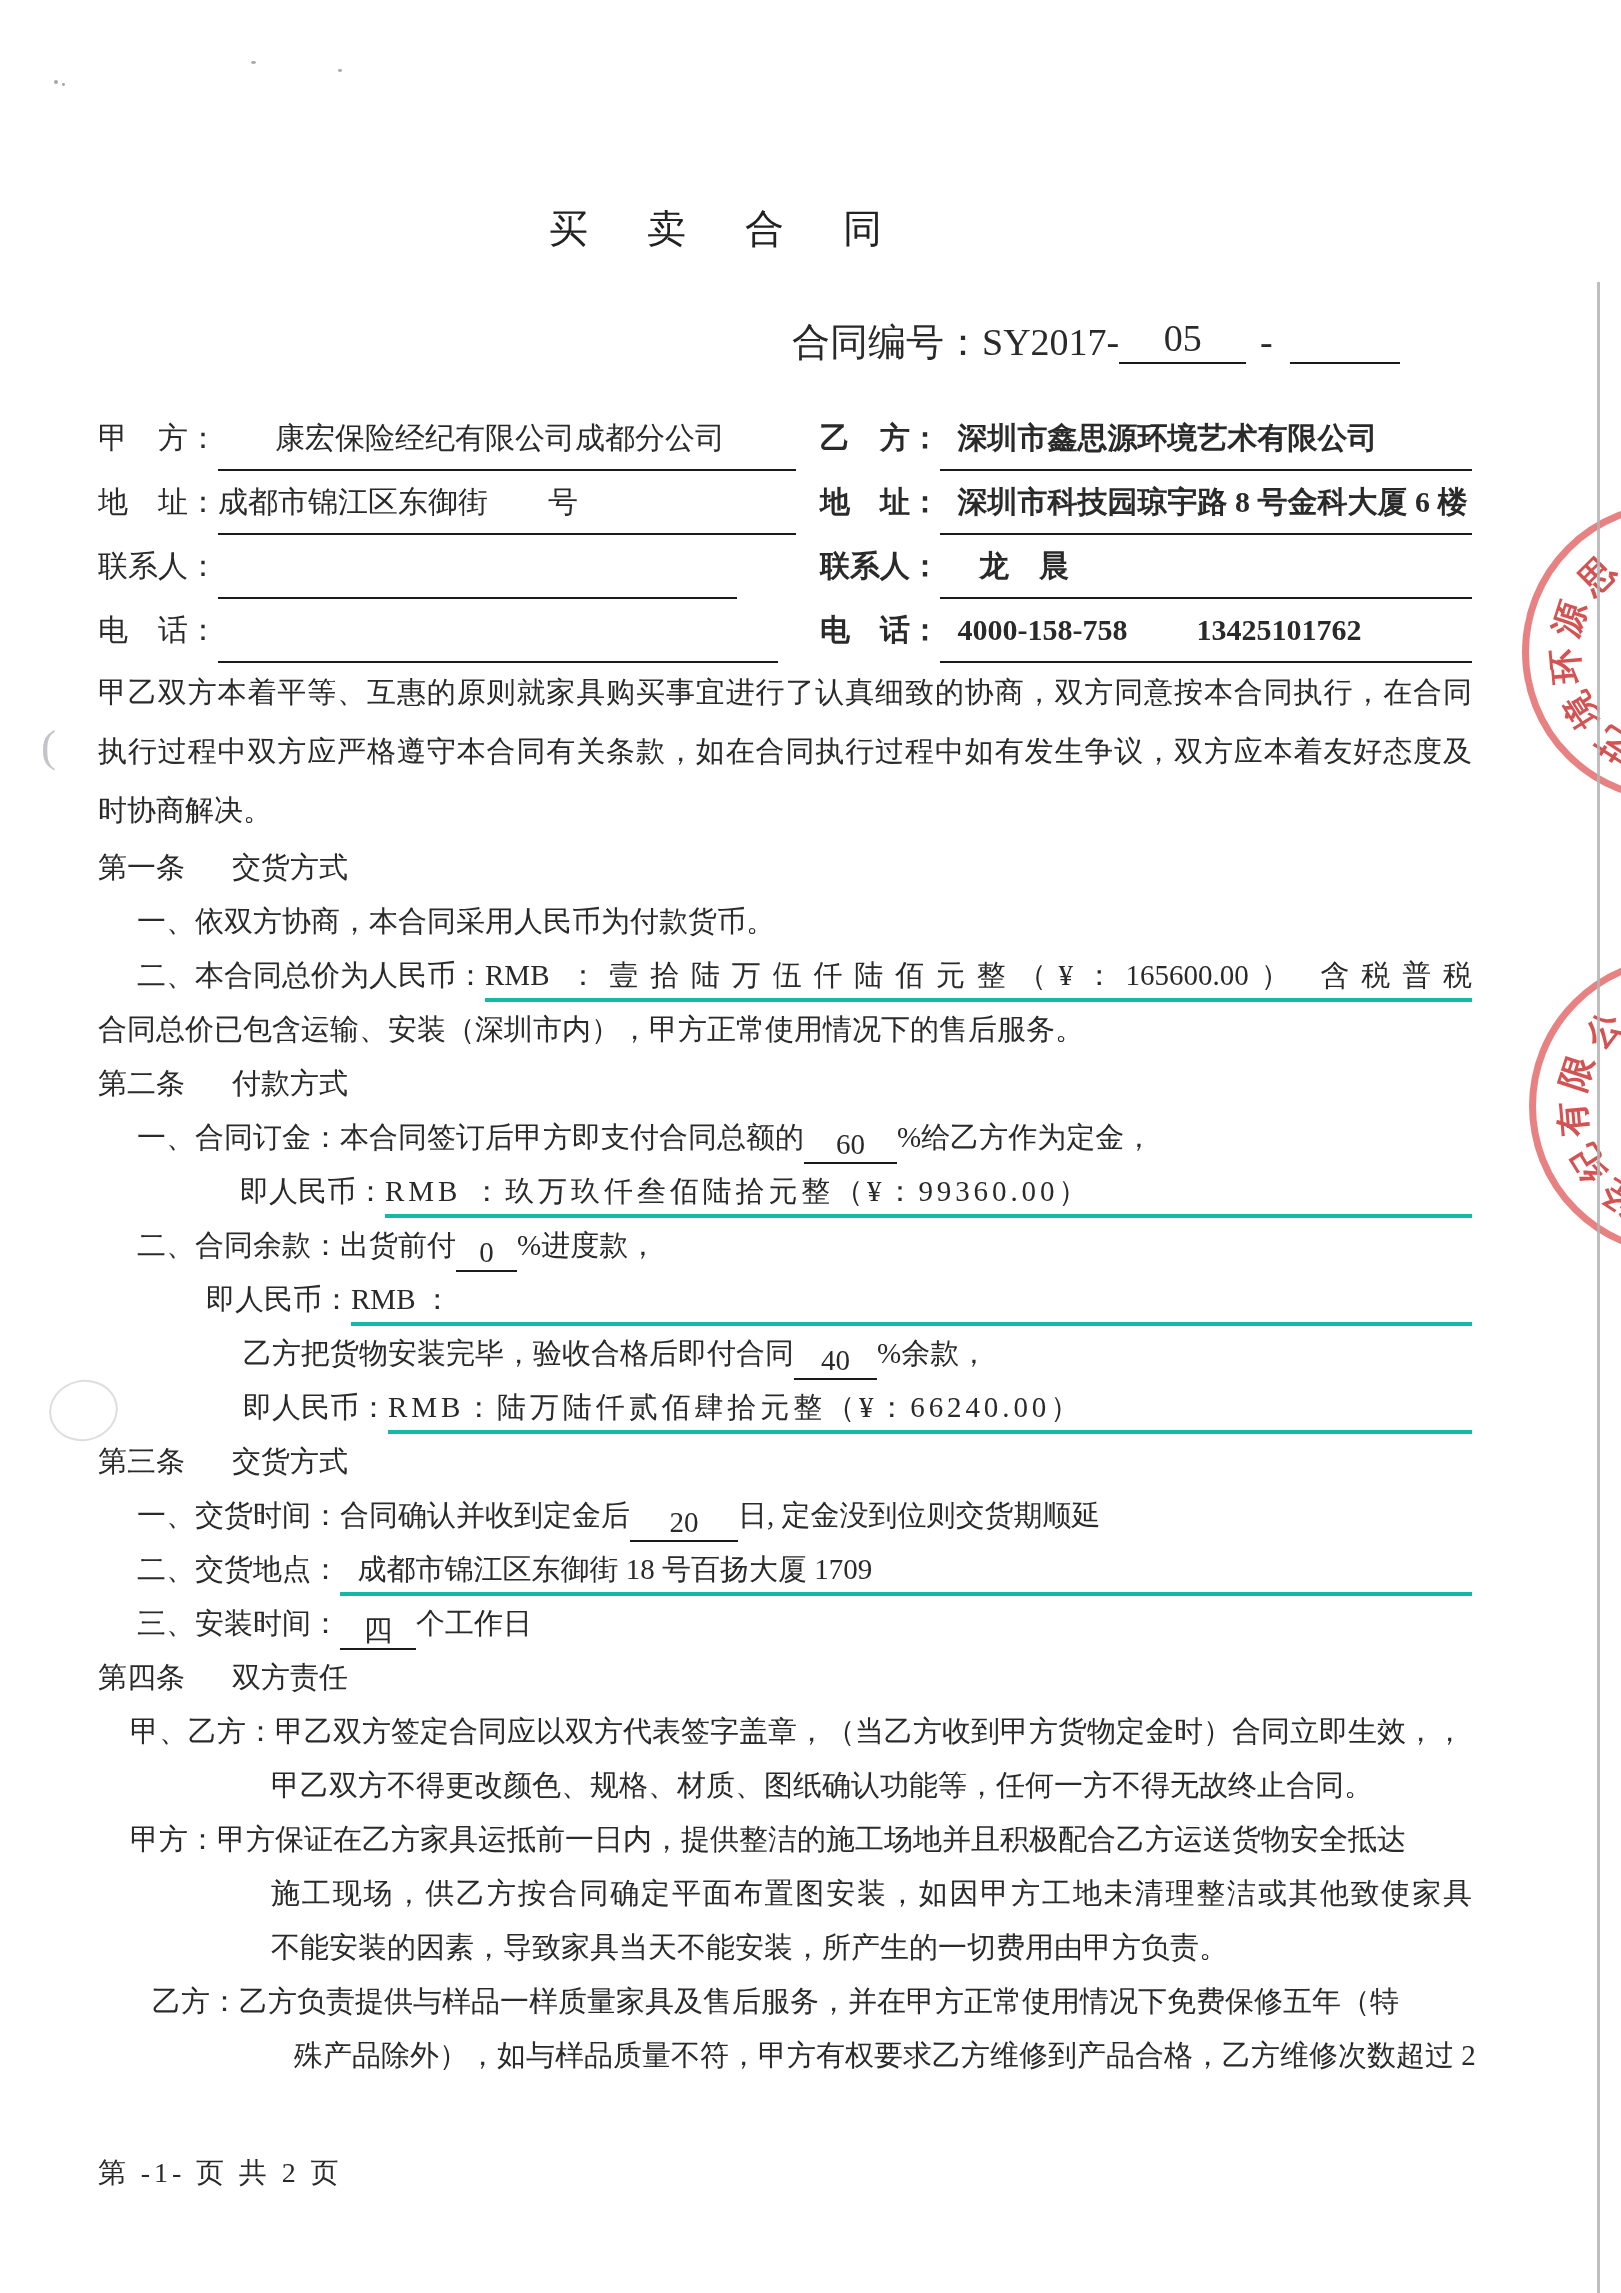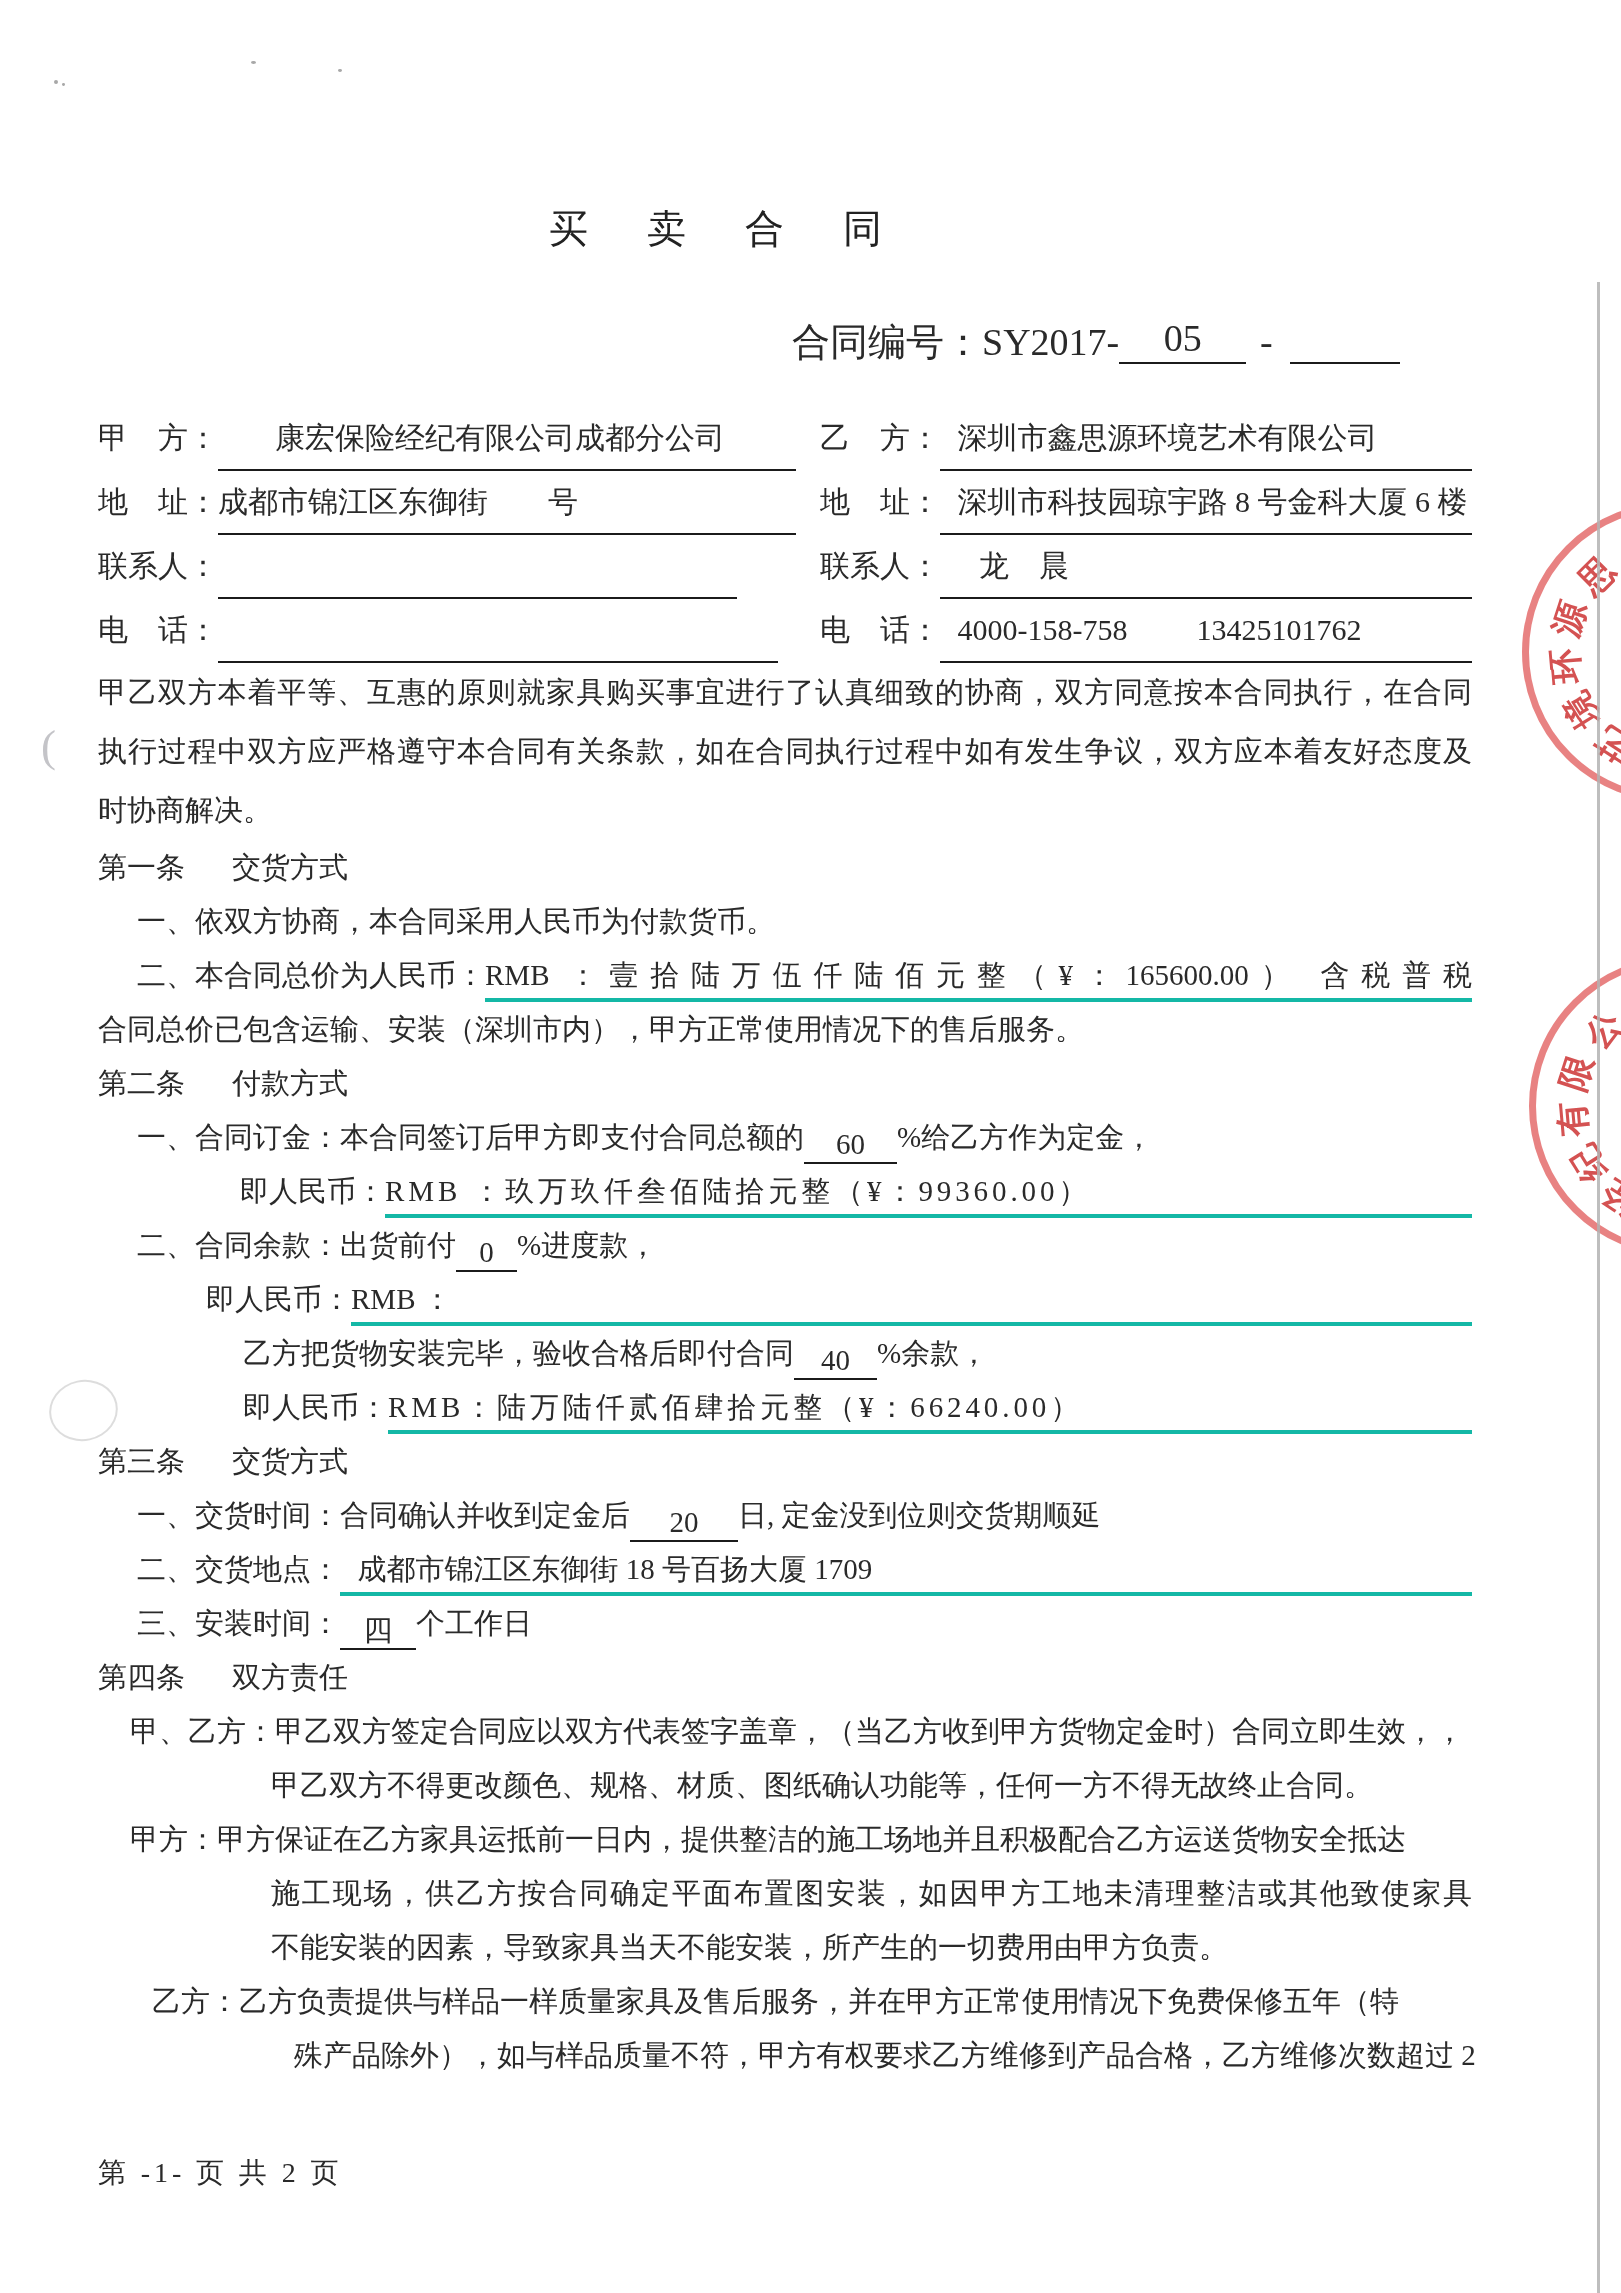--- a/index.html
+++ b/index.html
@@ -13,21 +13,21 @@
     margin-top:182px;height:94px;line-height:94px;
     font-size:39px;letter-spacing:59px;padding-left:451px;white-space:nowrap;color:#222;
   }
   .contract-line{margin-top:41px;height:51px;line-height:43px;font-size:38px;padding-left:694px;white-space:nowrap;}
   .u{border-bottom:4px solid #14b8a6;}
   .blank{display:inline-block;border-bottom:2px solid #1b1b1b;height:45px;vertical-align:bottom;text-align:center;}
   .dash{display:inline-block;margin:0 17.6px 0 13.7px;}
   
   .pgrid{display:flex;margin-top:39px;font-size:30px;}
   .pcol{width:698px;}
-  .pcol2{flex:1;margin-left:24px;}
+  .pcol2{flex:1;margin-left:24px;font-weight:bold;}
   .prow{display:flex;height:64px;line-height:62px;white-space:nowrap;}
   .plabel{white-space:pre;}
   .pval{flex:1;border-bottom:2px solid #1b1b1b;height:62px;overflow:hidden;}
   .ind60{padding-left:57px;}
   .ind40{padding-left:39px;}
   .ind20{padding-left:17.6px;}
   .gap70{margin-left:69px;}
   
   .body-text{font-size:29px;}
   .line{height:54px;line-height:54px;white-space:nowrap;}

